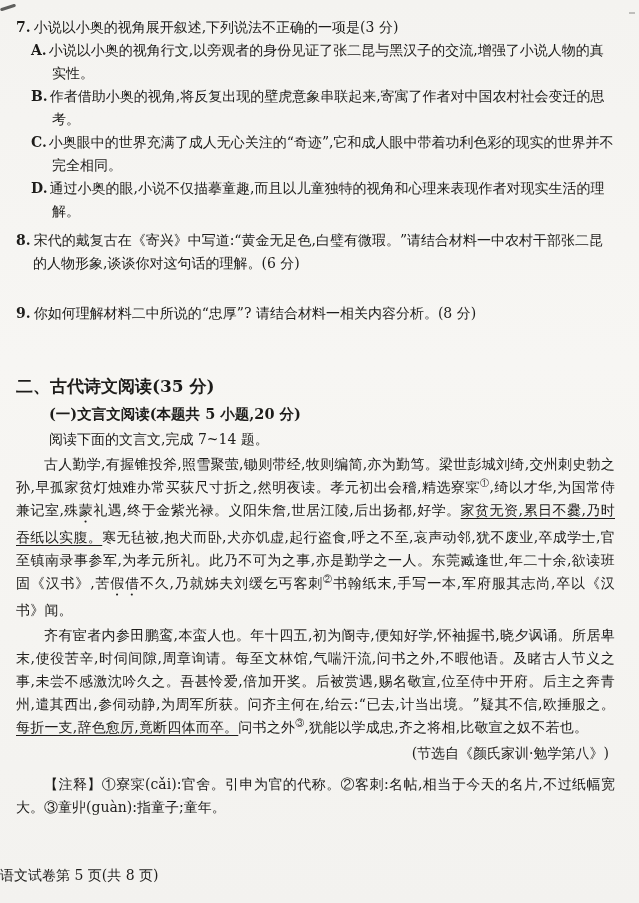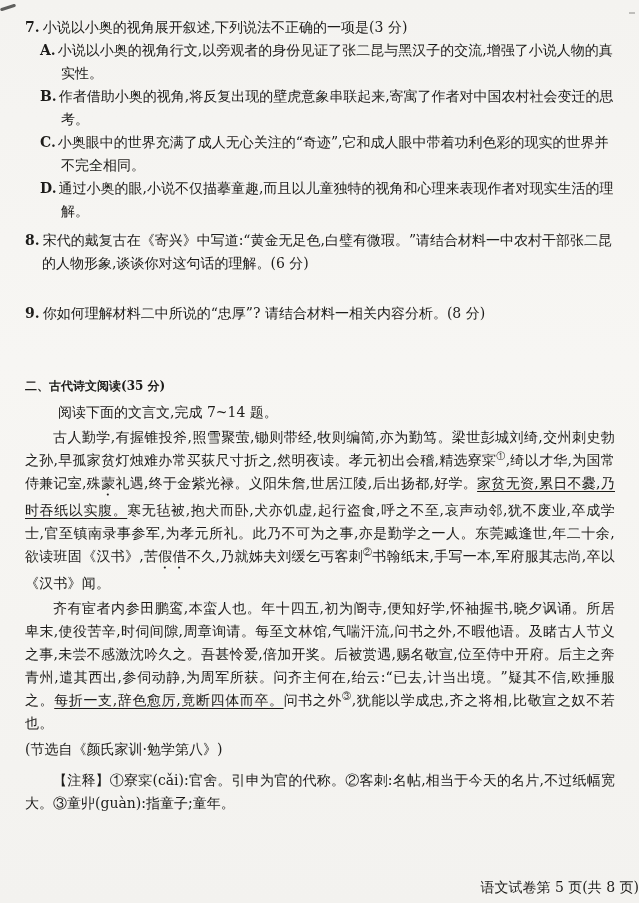--- a/index.html
+++ b/index.html
@@ -4,46 +4,46 @@
 <style>
   html,body{margin:0;padding:0;background:#e9e8e5;}
   .sheet{
     position:relative;
     width:639px;height:903px;
     box-sizing:border-box;
     background:linear-gradient(180deg,#f4f3f0 0%,#f7f6f3 40%,#f3f2ef 100%);
     color:#1d1c1a;
     font-family:"DejaVu Serif","Liberation Serif",serif;
     font-size:14px;line-height:23px;
-    padding:16px 24px 10px 25px;
+    padding:16px 24px 10px 16px;
     overflow:hidden;
   }
   .artifact-tl{position:absolute;top:6px;left:0;width:16px;height:3px;background:#3a3a38;transform:rotate(-18deg);border-radius:2px;opacity:.8;}
   .artifact-tr{position:absolute;top:12px;right:4px;width:6px;height:2px;background:#8a8a86;opacity:.5;}
 
   .q-block{margin:0 0 4px 0;}
   .q-stem{padding-left:17px;text-indent:-17px;margin:0;}
   .q-num{font-weight:bold;margin-right:3px;}
   .option{padding-left:36px;text-indent:-21px;margin:0;}
   .opt-label{font-weight:bold;margin-right:2px;}
   .q8{margin-top:6px;}
   .q9{margin-top:27px;}
 
-  .sec-title{font-weight:bold;margin:50px 0 0 0;font-size:12px;}
+  .sec-title{font-weight:bold;margin:50px 0 0 0;font-size:17px;}
   .sub-title{font-weight:bold;margin:4px 0 0 0;padding-left:33px;font-size:14.5px;}
   .instruction{margin:3px 0 0 0;padding-left:33px;}
 
   .passage{margin:2px 0 0 0;text-indent:2em;text-align:justify;letter-spacing:.2px;}
   .seg-u{text-decoration:underline;text-underline-offset:3px;}
   .seg-sup{vertical-align:super;font-size:9px;line-height:0;}
   .seg-em{text-emphasis:filled dot #1d1c1a;text-emphasis-position:under right;-webkit-text-emphasis:filled dot #1d1c1a;-webkit-text-emphasis-position:under;}
-  .attribution{margin:3px 6px 8px 0;text-align:left;}
+  .attribution{margin:3px 6px 8px 0;text-align:right;}
   .notes{margin:4px 0 0 0;text-indent:2em;text-align:justify;}
 
-  .footer{position:absolute;left:0;right:0;bottom:4px;text-align:right;font-size:14px;}
+  .footer{position:absolute;left:0;right:0;bottom:16px;text-align:left;font-size:14px;}
 </style>
 </head>
 <body>
 
 <div class="sheet">
   <div class="artifact-tl"></div>
   <div class="artifact-tr"></div>
 
   <section class="q-block">
     <p class="q-stem"><span class="q-num">7.</span><span>小说以小奥的视角展开叙述,下列说法不正确的一项是(3 分)</span></p>
@@ -55,20 +55,21 @@
 
   <section class="q-block q8">
     <p class="q-stem"><span class="q-num">8.</span><span>宋代的戴复古在《寄兴》中写道:“黄金无足色,白璧有微瑕。”请结合材料一中农村干部张二昆的人物形象,谈谈你对这句话的理解。(6 分)</span></p>
   </section>
 
   <section class="q-block q9">
     <p class="q-stem"><span class="q-num">9.</span><span>你如何理解材料二中所说的“忠厚”? 请结合材料一相关内容分析。(8 分)</span></p>
   </section>
 
   <h2 class="sec-title">二、古代诗文阅读(35 分)</h2>
+  <h3 class="sub-title">(一)文言文阅读(本题共 5 小题,20 分)</h3>
   <p class="instruction">阅读下面的文言文,完成 7~14 题。</p>
 
   <p class="passage"><span>古人勤学,有握锥投斧,照雪聚萤,锄则带经,牧则编简,亦为勤笃。梁世彭城刘绮,交州刺史勃之孙,早孤家贫灯烛难办常买荻尺寸折之,然明夜读。孝元初出会稽,精选寮寀</span><span class="seg-sup">①</span><span>,绮以才华,为国常侍兼记室,殊</span><span class="seg-em">蒙</span><span>礼遇,终于金紫光禄。义阳朱詹,世居江陵,后出扬都,好学。</span><span class="seg-u">家贫无资,累日不爨,乃时吞纸以实腹。</span><span>寒无毡被,抱犬而卧,犬亦饥虚,起行盗食,呼之不至,哀声动邻,犹不废业,卒成学士,官至镇南录事参军,为孝元所礼。此乃不可为之事,亦是勤学之一人。东莞臧逢世,年二十余,欲读班固《汉书》,苦</span><span class="seg-em">假借</span><span>不久,乃就姊夫刘缓乞丐客刺</span><span class="seg-sup">②</span><span>书翰纸末,手写一本,军府服其志尚,卒以《汉书》闻。</span></p>
   <p class="passage"><span>齐有宦者内参田鹏鸾,本蛮人也。年十四五,初为阍寺,便知好学,怀袖握书,晓夕讽诵。所居卑末,使役苦辛,时伺间隙,周章询请。每至文林馆,气喘汗流,问书之外,不暇他语。及睹古人节义之事,未尝不感激沈吟久之。吾甚怜爱,倍加开奖。后被赏遇,赐名敬宣,位至侍中开府。后主之奔青州,遣其西出,参伺动静,为周军所获。问齐主何在,绐云:“已去,计当出境。”疑其不信,欧捶服之。</span><span class="seg-u">每折一支,辞色愈厉,竟断四体而卒。</span><span>问书之外</span><span class="seg-sup">③</span><span>,犹能以学成忠,齐之将相,比敬宣之奴不若也。</span></p>
 
   <p class="attribution">(节选自《颜氏家训·勉学第八》)</p>
   <p class="notes">【注释】①寮寀(cǎi):官舍。引申为官的代称。②客刺:名帖,相当于今天的名片,不过纸幅宽大。③童丱(guàn):指童子;童年。</p>
 
   <div class="footer">语文试卷第 5 页(共 8 页)</div>
 </div>

